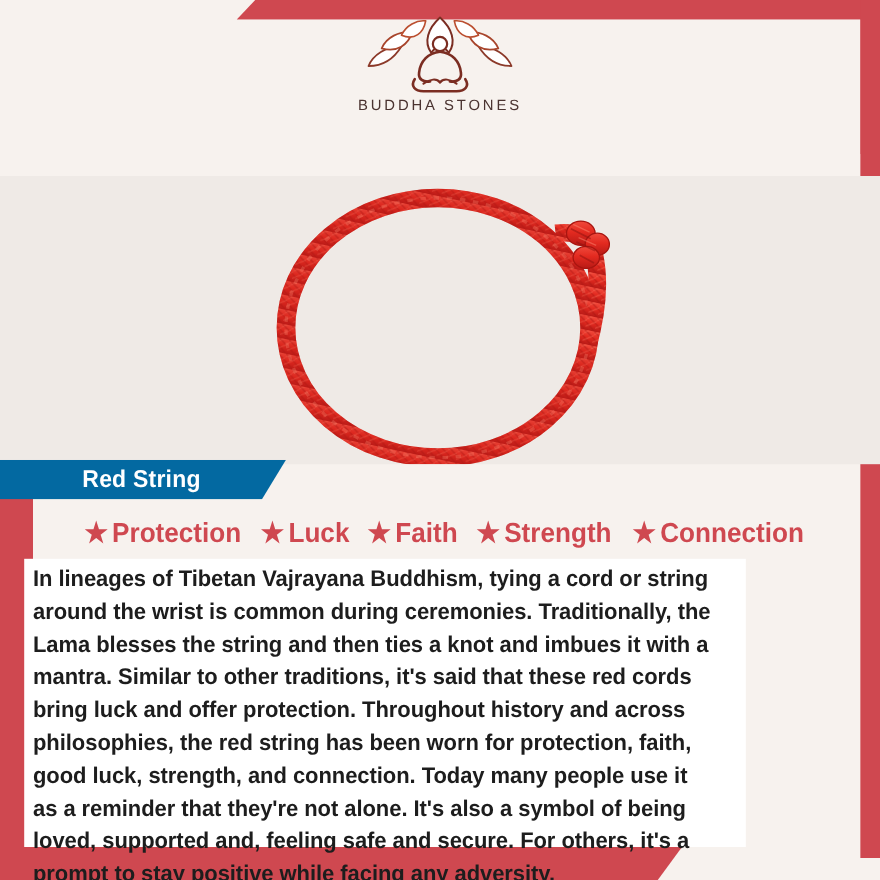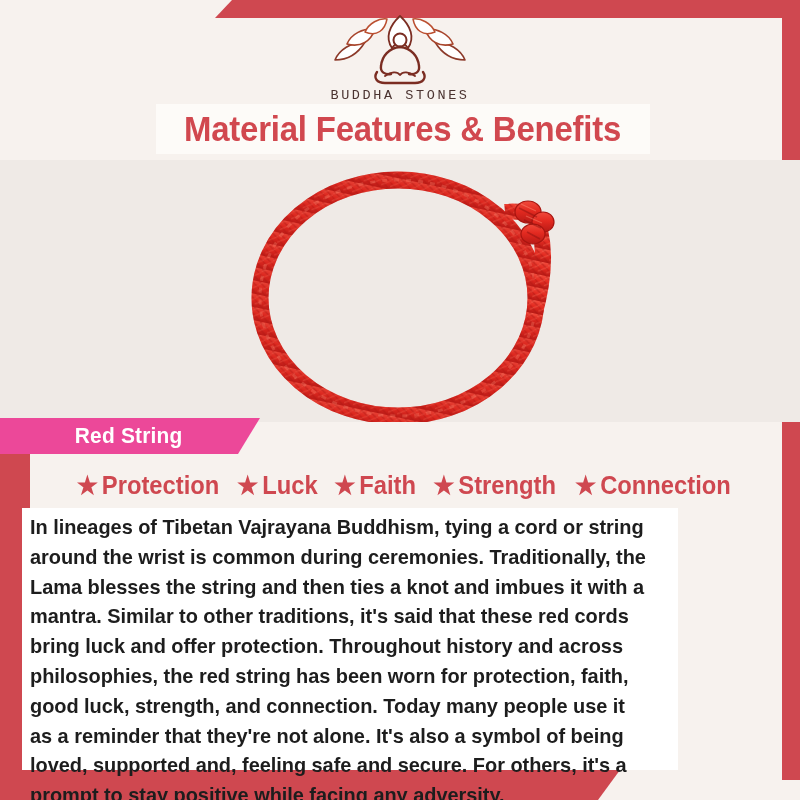--- a/index.html
+++ b/index.html
@@ -81,21 +81,21 @@
     width: 800px;
     text-align: center;
   }
   .logo-mark {
     display: block;
     margin: 0 auto;
   }
   .logo-word {
     display: block;
     margin-top: 2px;
-    font-family: Liberation Mono, monospace;
+    font-family: Liberation Sans, sans-serif;
     font-size: 13.5px;
     letter-spacing: 2.6px;
     color: #4a3330;
     font-weight: 400;
   }
 
   
   .title-band {
     position: absolute;
     top: 104px;
@@ -132,21 +132,21 @@
     top: 0;
   }
 
   
   .name-banner {
     position: absolute;
     top: 418px;
     left: 0;
     width: 260px;
     height: 36px;
-    background: #ec4899;
+    background: #0369a1;
     clip-path: polygon(0 0, 100% 0, calc(100% - 22px) 100%, 0 100%);
     display: flex;
     align-items: center;
   }
   .name-text {
     margin-left: 72px;
     color: #ffffff;
     font-size: 22px;
     font-weight: bold;
     letter-spacing: 0.2px;
@@ -234,23 +234,20 @@
         <path d="M75 33 C64 34 57 42 56 52 C55 58 60 61 66 60" stroke="#7b2d22" stroke-width="2.4"></path>
         <path d="M75 33 C86 34 93 42 94 52 C95 58 90 61 84 60" stroke="#7b2d22" stroke-width="2.4"></path>
 
         <path d="M52 58 C48 64 52 69 60 69 L90 69 C98 69 102 64 98 58" stroke="#7b2d22" stroke-width="2.4"></path>
         <path d="M60 62 C66 58 72 57 75 61 C78 57 84 58 90 62" stroke="#7b2d22" stroke-width="2"></path>
       </g>
     </svg>
     <span class="logo-word">BUDDHA STONES</span>
   </div>
 
-  <div class="title-band">
-    <span class="title-text">Material Features &amp; Benefits</span>
-  </div>
 
   <div class="photo-stage">
     <svg class="bracelet" width="800" height="262" viewBox="0 0 800 262">
       <defs>
         <linearGradient id="cordShade" x1="0" y1="0" x2="0" y2="1">
           <stop offset="0%" stop-color="#f04a3c"></stop>
           <stop offset="45%" stop-color="#e32a20"></stop>
           <stop offset="100%" stop-color="#b81a16"></stop>
         </linearGradient>
         <pattern id="braid" width="9" height="13" patternUnits="userSpaceOnUse" patternTransform="rotate(12)">

